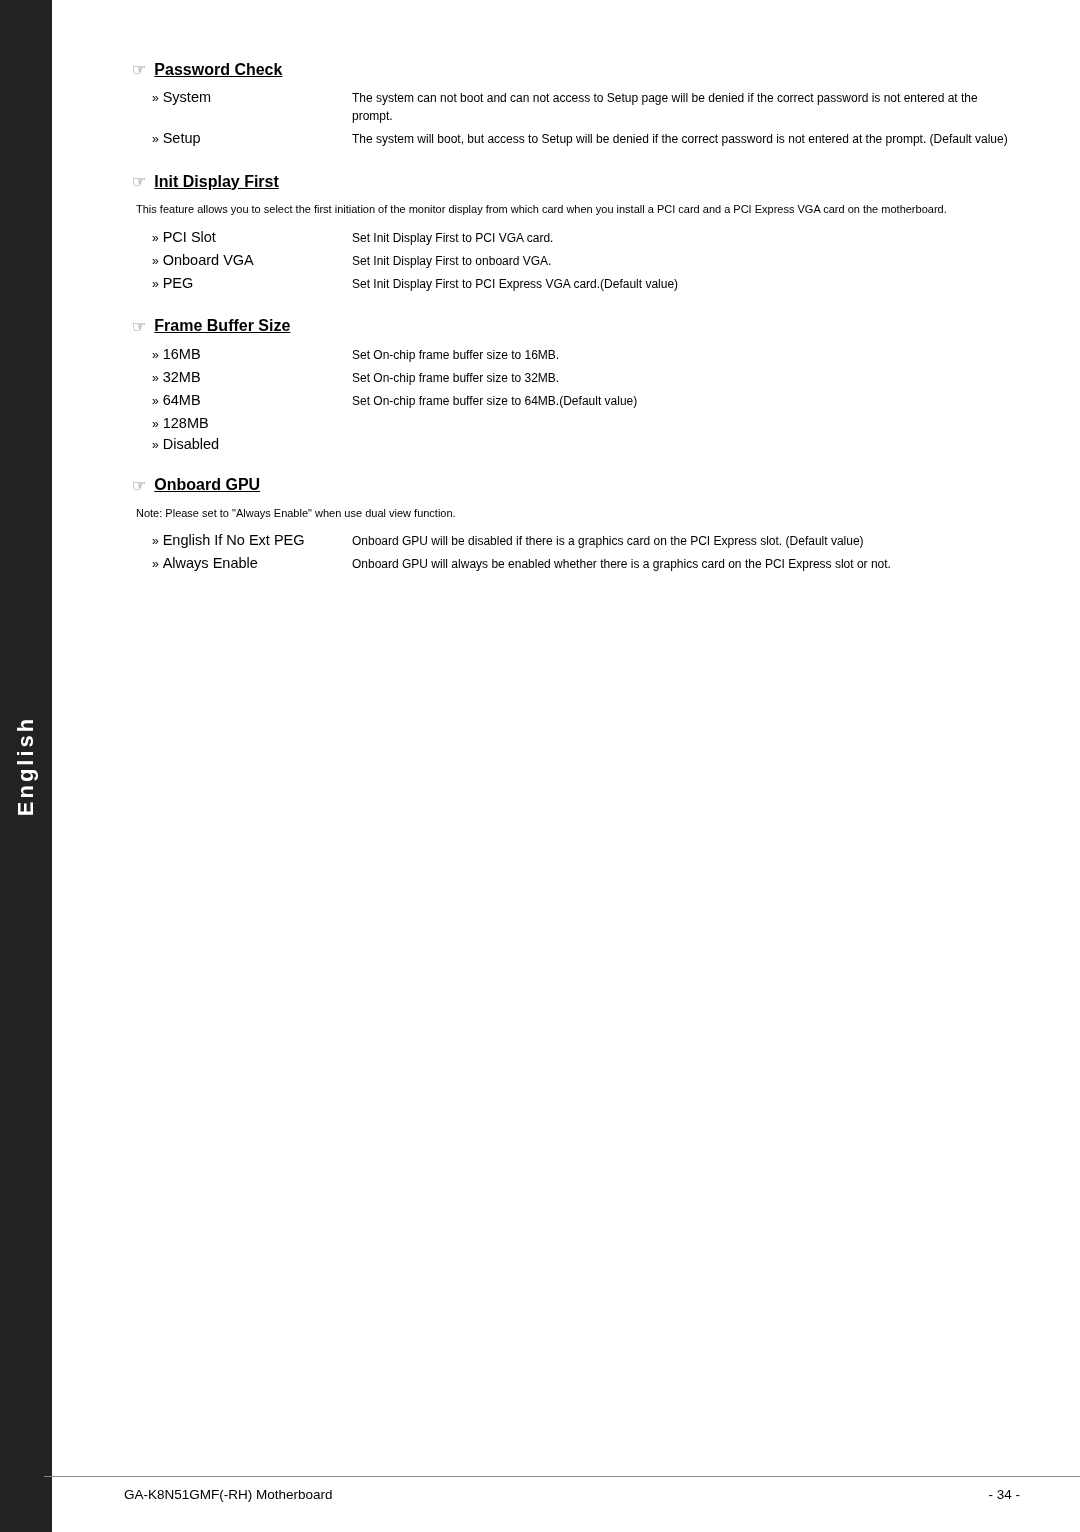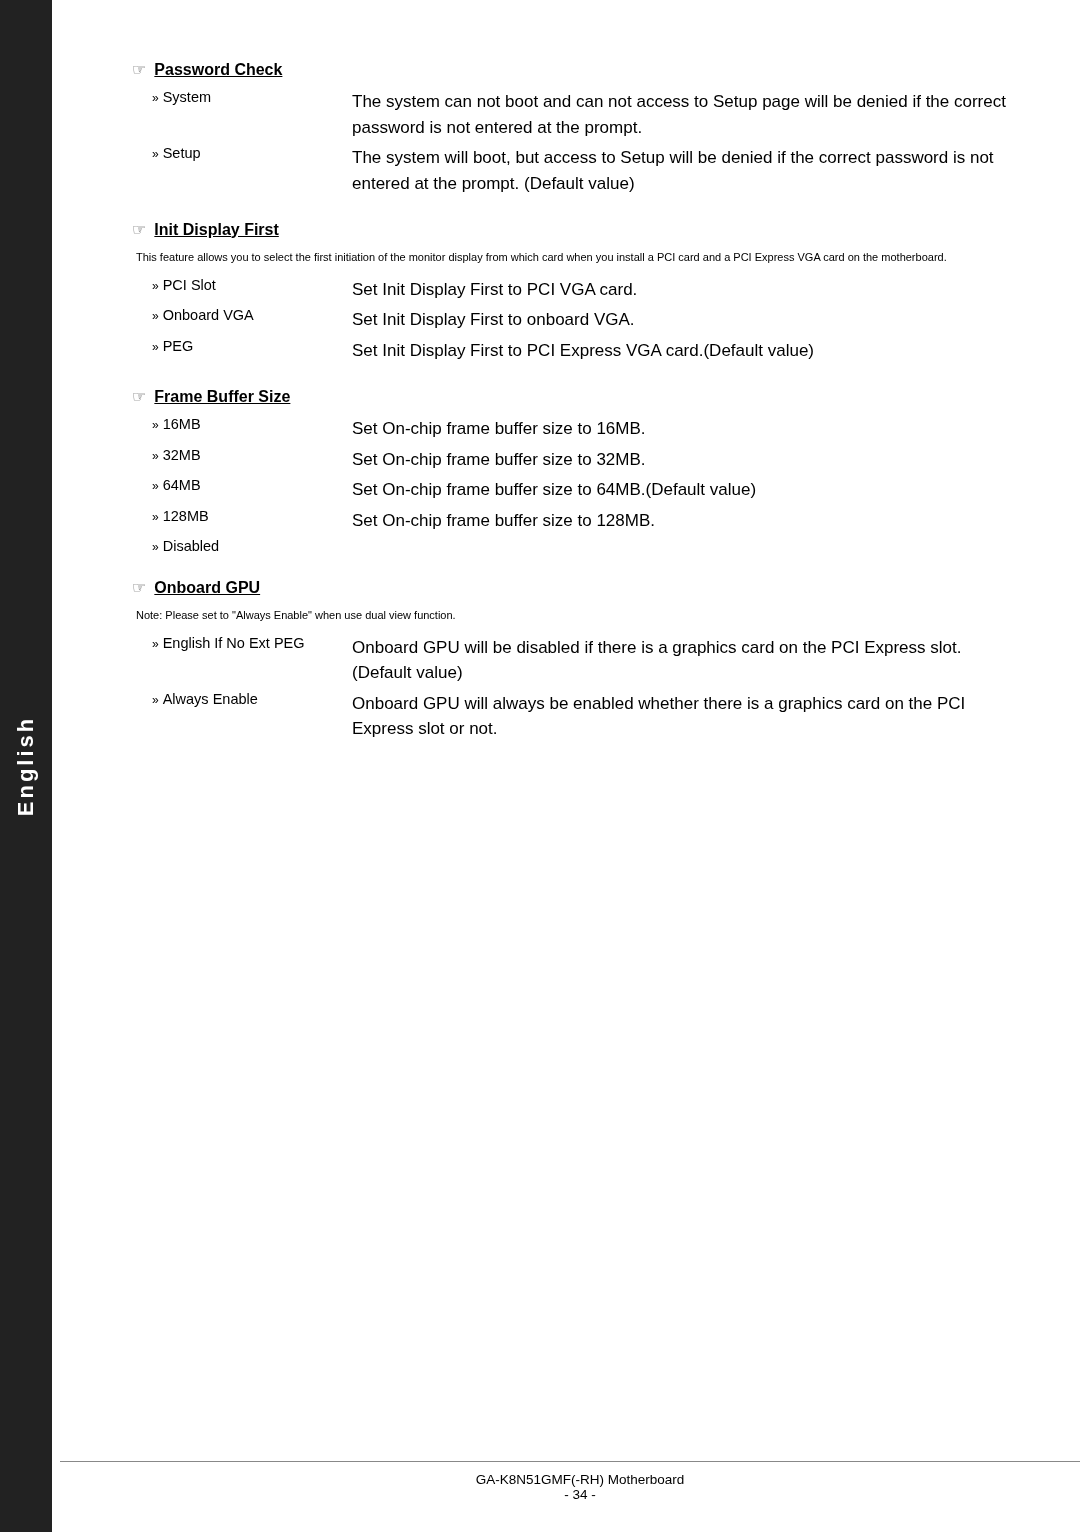--- a/index.html
+++ b/index.html
@@ -82,45 +82,44 @@
 
     .arrow-icon {
       margin-right: 4px;
       font-size: 12px;
       margin-top: 2px;
       flex-shrink: 0;
     }
 
     .option-desc {
       flex: 1;
-      font-size: 17px;
+      font-size: 12px;
       line-height: 1.5;
     }
 
     
     .section-body-text {
       font-size: 11px;
       line-height: 1.6;
       margin-bottom: 10px;
       padding-left: 4px;
     }
 
     
     .footer {
       position: absolute;
       bottom: 30px;
-      left: 60px;
+      left: 44px;
       right: 0;
       display: flex;
       justify-content: space-between;
       align-items: center;
       padding: 0 60px 0 80px;
       border-top: 1px solid #888;
       padding-top: 10px;
-      flex-direction: column;
     }
 
     .footer-left {
       font-size: 13.5px;
     }
 
     .footer-center {
       font-size: 13.5px;
     }
   </style>
@@ -206,21 +205,20 @@
             <span class="arrow-icon">»</span>
             <span>64MB</span>
           </div>
           <div class="option-desc">Set On-chip frame buffer size to 64MB.(Default value)</div>
         </div>
         <div class="option-row">
           <div class="option-label">
             <span class="arrow-icon">»</span>
             <span>128MB</span>
           </div>
-          <div class="option-desc">Set On-chip frame buffer size to 128MB.</div>
         </div>
         <div class="option-row">
           <div class="option-label">
             <span class="arrow-icon">»</span>
             <span>Disabled</span>
           </div>
         </div>
       </div>
       <div class="section">
         <div class="section-heading">

